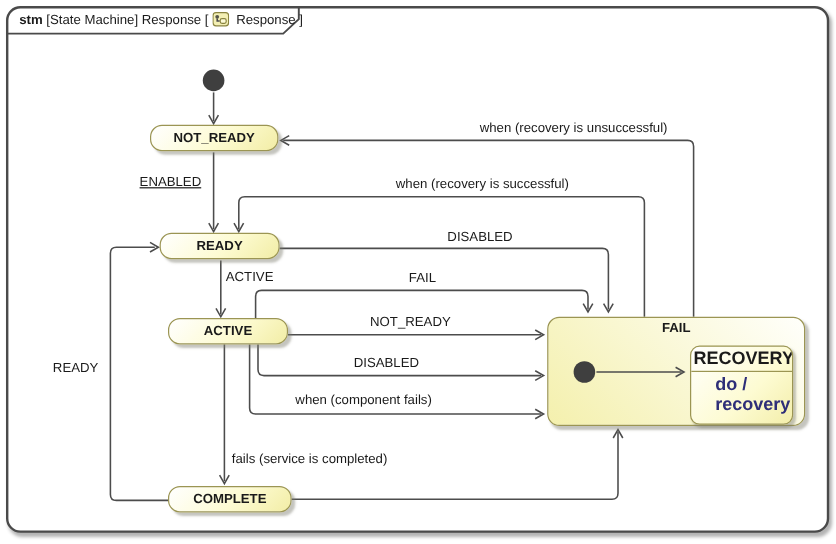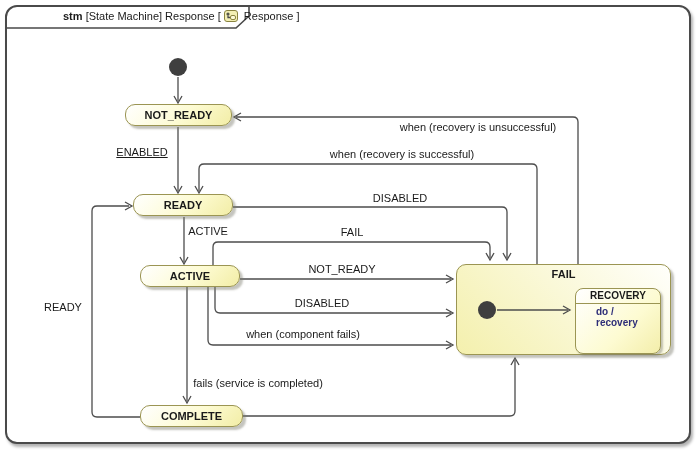--- a/index.html
+++ b/index.html
@@ -14,42 +14,42 @@
     width:697px;height:453px;background:#ffffff;overflow:hidden;position:relative;
     font-family:"Liberation Sans",sans-serif;color:#1a1a1a;
   }
   .frame{
     position:absolute;left:5px;top:5px;width:686px;height:439px;
     border:2px solid var(--frame-border);border-radius:12px;background:#ffffff;
     box-shadow:2px 3px 3px rgba(0,0,0,0.30);
   }
   .layer{position:absolute;left:0;top:0;width:697px;height:453px;pointer-events:none;}
   .tab-text{
-    position:absolute;left:16px;top:9px;font-size:11px;white-space:nowrap;margin-left:47px;
+    position:absolute;left:16px;top:9px;font-size:11px;white-space:nowrap;
   }
   .tab-text b{font-weight:bold;}
   .sm-icon{display:inline-block;width:14px;height:14px;vertical-align:-3px;margin:0 3px;}
   .state{
     position:absolute;border:1px solid var(--state-border);border-radius:10px;
     background:linear-gradient(135deg,#ffffff 0%,#fdfbd2 55%,#f2eda6 100%);
     box-shadow:3px 3px 2px rgba(125,125,110,0.45);
     display:flex;align-items:center;justify-content:center;
     font-weight:bold;font-size:11px;
   }
   .composite{
     background:linear-gradient(225deg,#fffffb 0%,#f4f0ad 100%);
     display:block;border-radius:10px;
   }
   .composite .state-title{
     text-align:center;font-weight:bold;font-size:11px;padding-top:3px;
   }
   .substate{
     position:absolute;border:1px solid var(--state-border);border-radius:8px;
     background:linear-gradient(135deg,#ffffff 0%,#fdfbd2 60%,#f3eeaa 100%);
-    box-shadow:2px 2px 2px rgba(125,125,110,0.45);font-size:10px;overflow:hidden;
+    box-shadow:2px 2px 2px rgba(125,125,110,0.45);font-size:15px;overflow:hidden;
   }
   .substate .sub-title{
     font-weight:bold;text-align:center;padding:1px 2px 2px 2px;
     border-bottom:1px solid var(--state-border);
   }
   .substate .sub-body{
     color:var(--do-activity-text);padding:2px 20px;text-align:left;
   }
   .initial{
     position:absolute;width:18px;height:18px;border-radius:50%;
@@ -174,13 +174,13 @@
 <div class="tlabel" style="left:142px;top:152px;text-decoration:underline;">ENABLED</div>
 <div class="tlabel" style="left:208px;top:231px;">ACTIVE</div>
 <div class="tlabel" style="left:63px;top:307px;">READY</div>
 <div class="tlabel" style="left:400px;top:198px;">DISABLED</div>
 <div class="tlabel" style="left:352px;top:232px;">FAIL</div>
 <div class="tlabel" style="left:342px;top:269px;">NOT_READY</div>
 <div class="tlabel" style="left:322px;top:303px;">DISABLED</div>
 <div class="tlabel" style="left:303px;top:334px;">when (component fails)</div>
 <div class="tlabel" style="left:258px;top:383px;">fails (service is completed)</div>
 <div class="tlabel" style="left:402px;top:154px;">when (recovery is successful)</div>
-<div class="tlabel" style="left:478px;top:107px;margin-top:20px;">when (recovery is unsuccessful)</div>
+<div class="tlabel" style="left:478px;top:107px;">when (recovery is unsuccessful)</div>
 
 </body></html>

